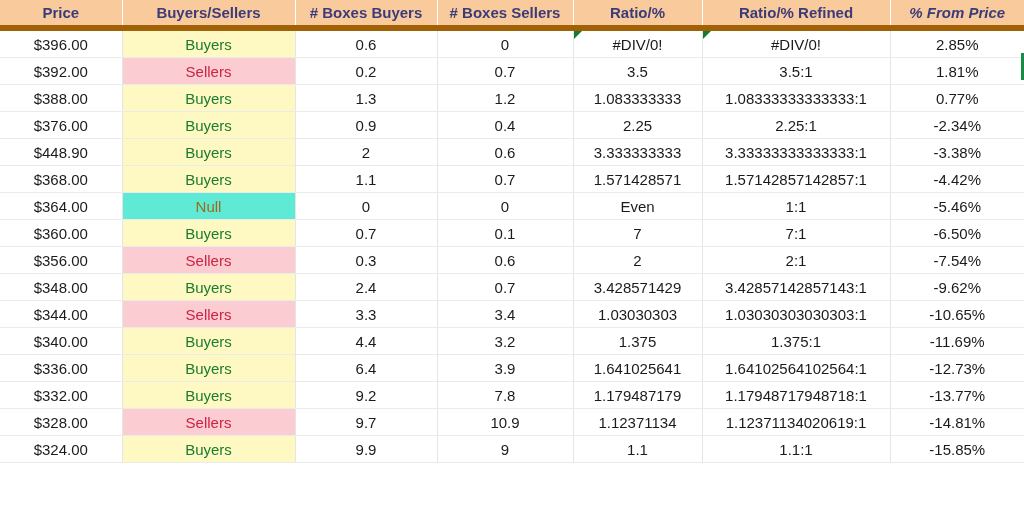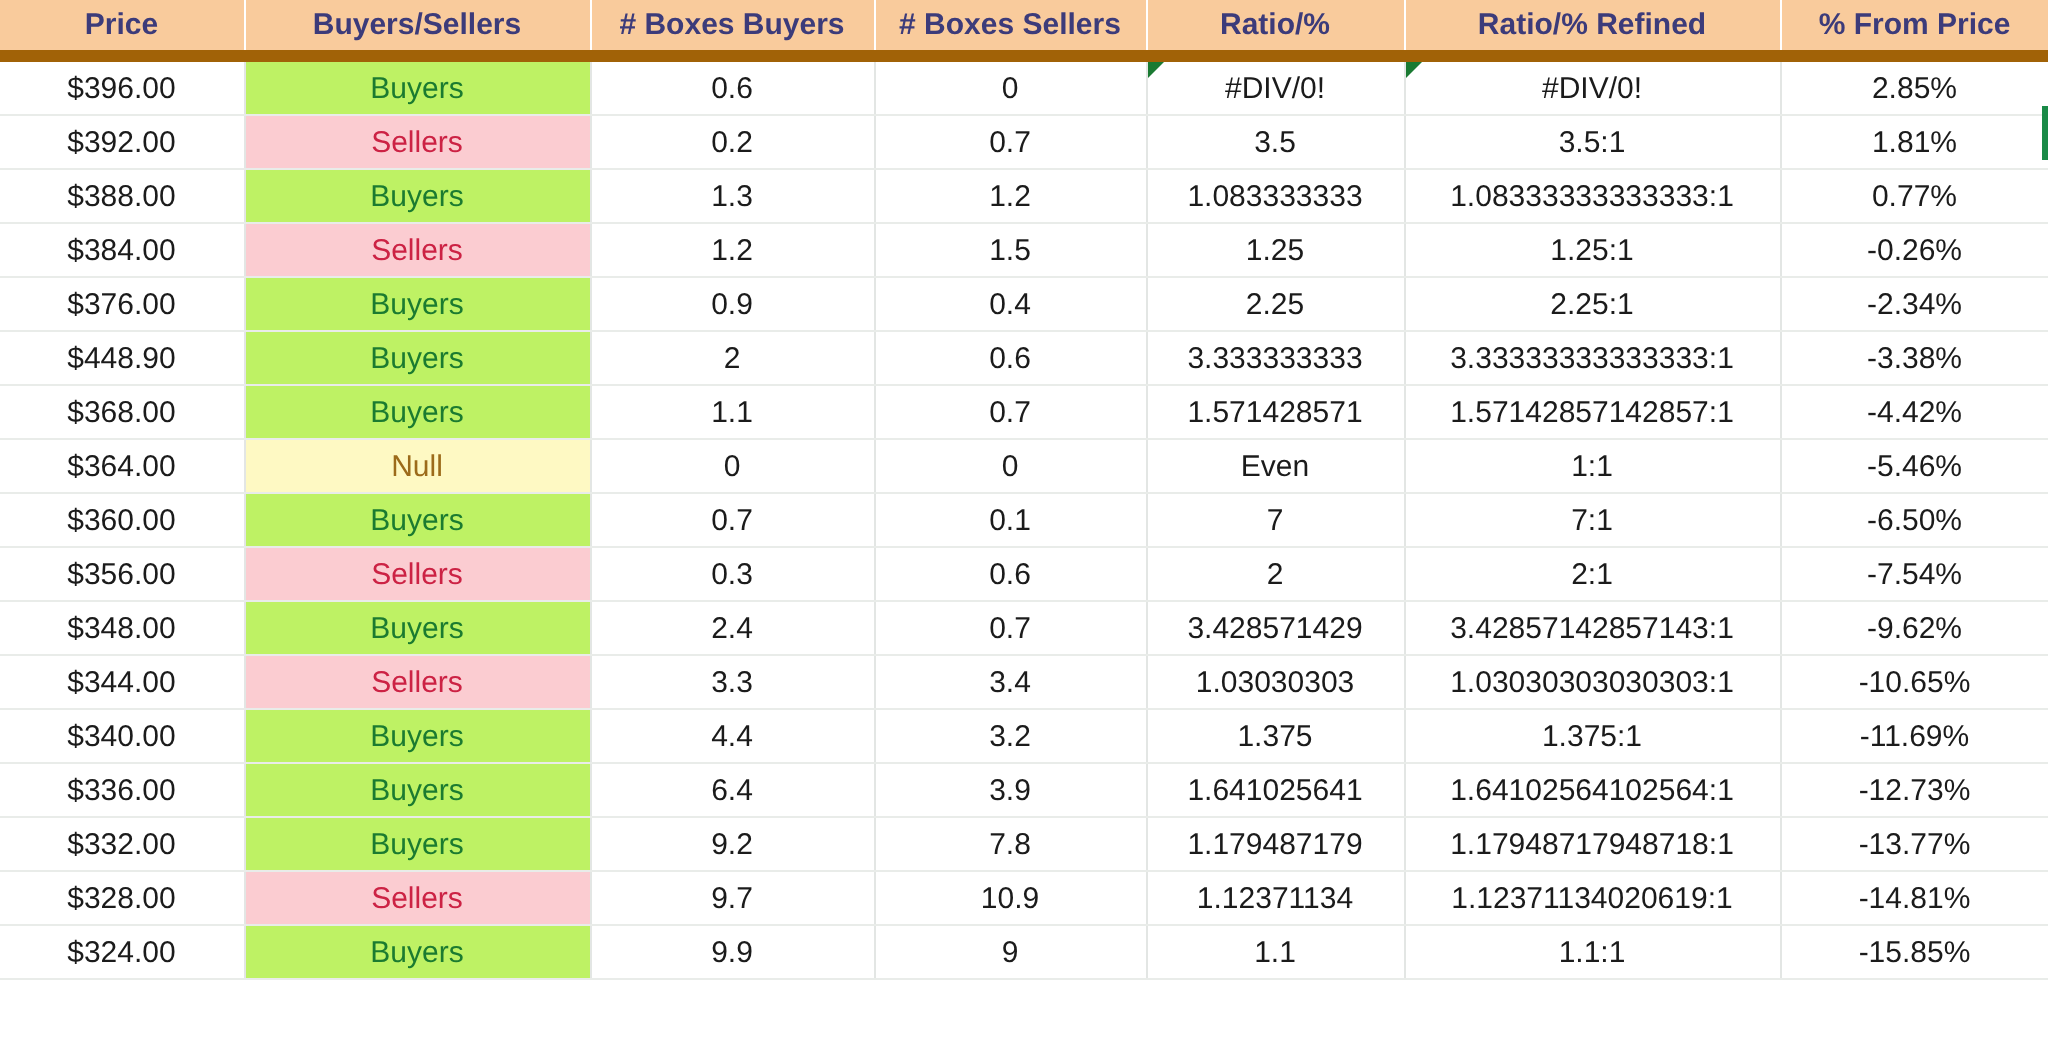--- a/index.html
+++ b/index.html
@@ -42,43 +42,43 @@
     font-weight: bold;
     font-size: 15px;
     text-align: center;
     vertical-align: middle;
     border-right: 1px solid #ffffff;
     border-bottom: 6px solid #a16207;
     padding: 0;
     white-space: nowrap;
     overflow: hidden;
   }
-  thead th:last-child { border-right: none; }
+  thead th:last-child { border-right: none; font-style: italic; }
 
   tbody td {
     height: 26px;
     font-size: 15px;
     color: #1b1b1b;
     text-align: center;
     vertical-align: middle;
     border-right: 1px solid #e3e6e4;
     border-bottom: 1px solid #e9ece9;
     padding: 0;
     white-space: nowrap;
     overflow: hidden;
     position: relative;
     background: #ffffff;
   }
   tbody td:last-child { border-right: none; }
 
   
   td.side            { font-weight: normal; }
-  td.side.buyers     { background: #bef264; color: #1B7B30; margin-left: 21px; }
+  td.side.buyers     { background: #fef9c3; color: #1B7B30; margin-left: 21px; }
   td.side.sellers    { background: #FBCCD1; color: #CC2244; margin-top: 40px; }
-  td.side.null       { background: #fef9c3; color: #9C6B1A; }
+  td.side.null       { background: #5eead4; color: #9C6B1A; }
 
   
   td.err::before {
     content: "";
     position: absolute;
     top: 0;
     left: 0;
     width: 0;
     height: 0;
     border-top: 8px solid #1A7A32;
@@ -141,29 +141,20 @@
         <tr>
           <td>$388.00</td>
           <td class="side buyers">Buyers</td>
           <td>1.3</td>
           <td>1.2</td>
           <td>1.083333333</td>
           <td>1.08333333333333:1</td>
           <td>0.77%</td>
         </tr>
         <tr>
-          <td>$384.00</td>
-          <td class="side sellers">Sellers</td>
-          <td>1.2</td>
-          <td>1.5</td>
-          <td>1.25</td>
-          <td>1.25:1</td>
-          <td>-0.26%</td>
-        </tr>
-        <tr>
           <td>$376.00</td>
           <td class="side buyers">Buyers</td>
           <td>0.9</td>
           <td>0.4</td>
           <td>2.25</td>
           <td>2.25:1</td>
           <td>-2.34%</td>
         </tr>
         <tr>
           <td>$448.90</td>

